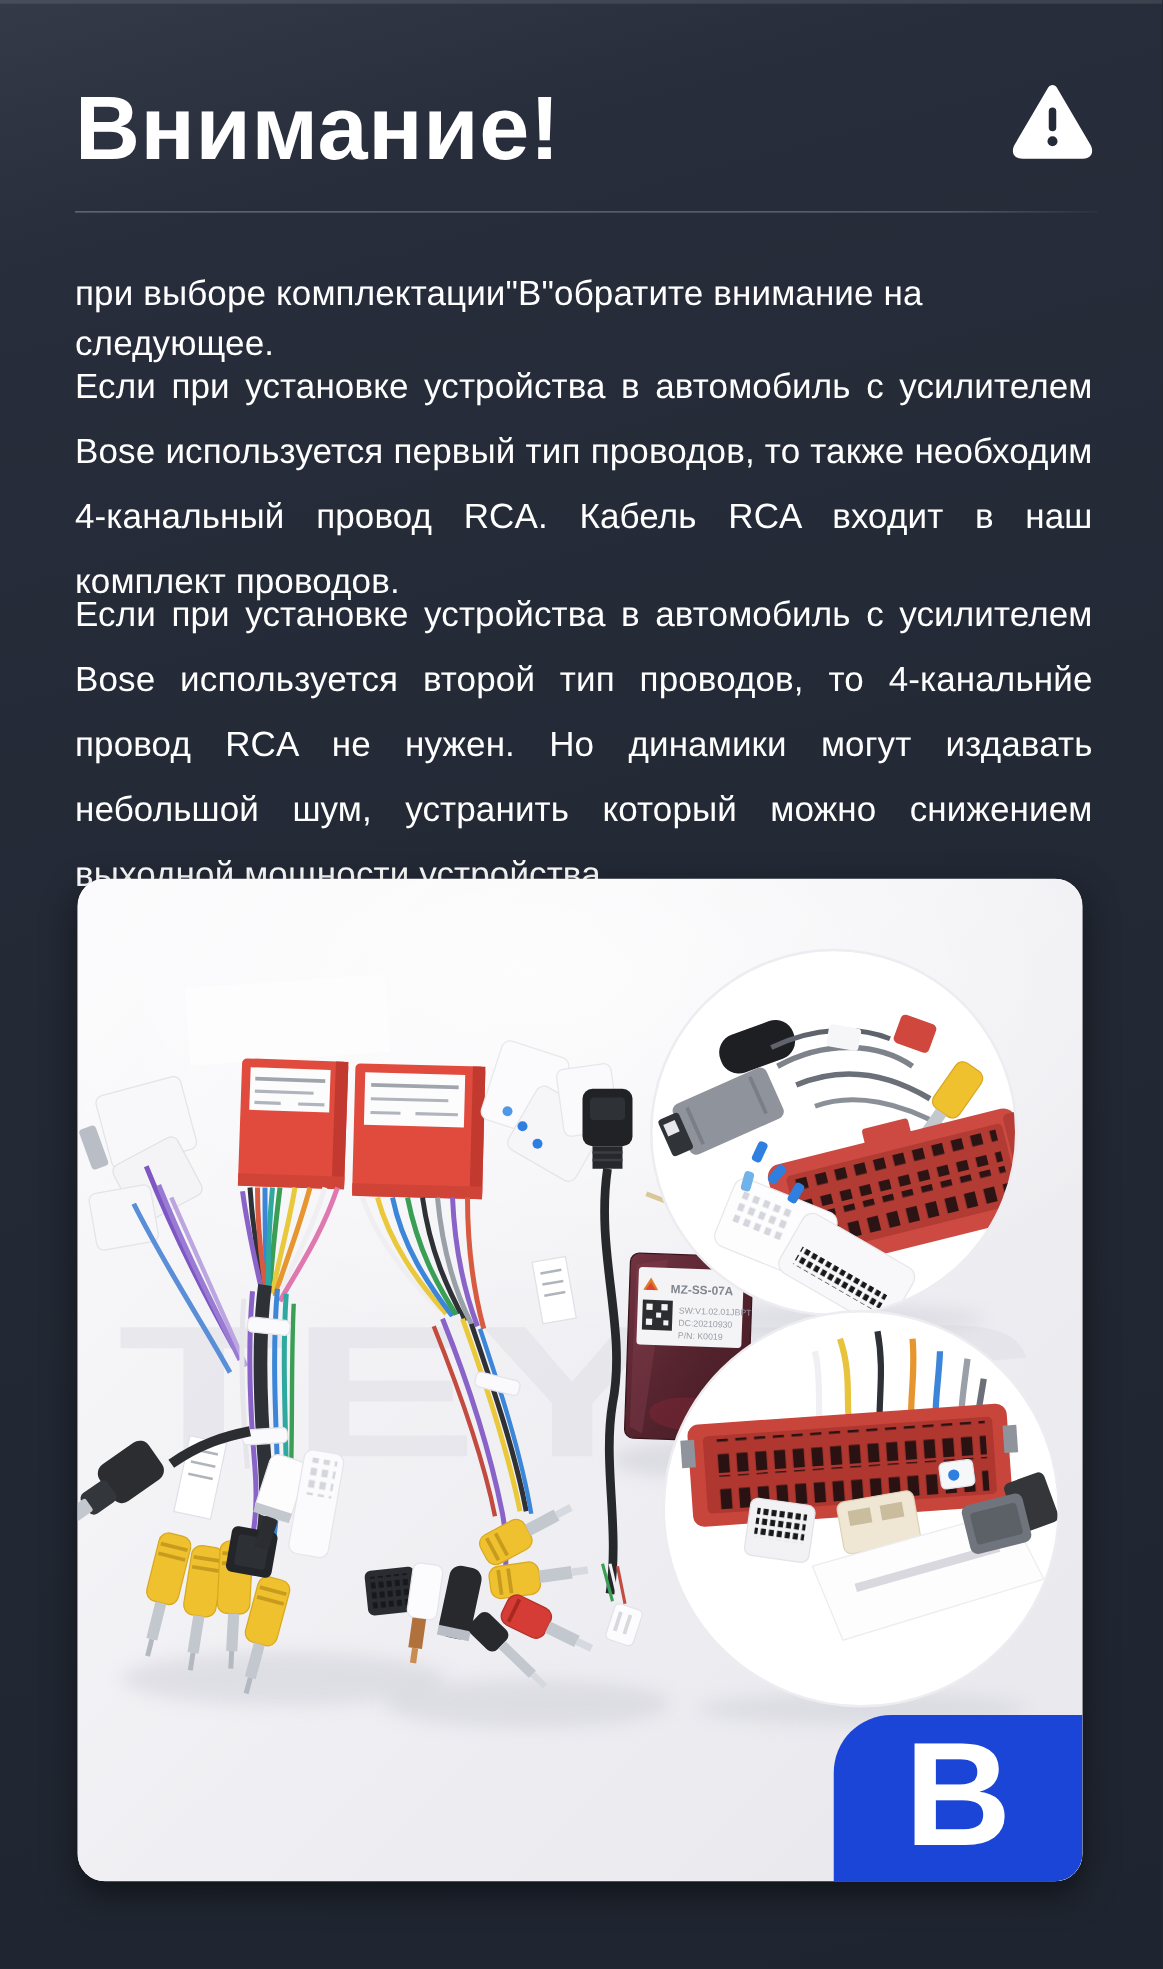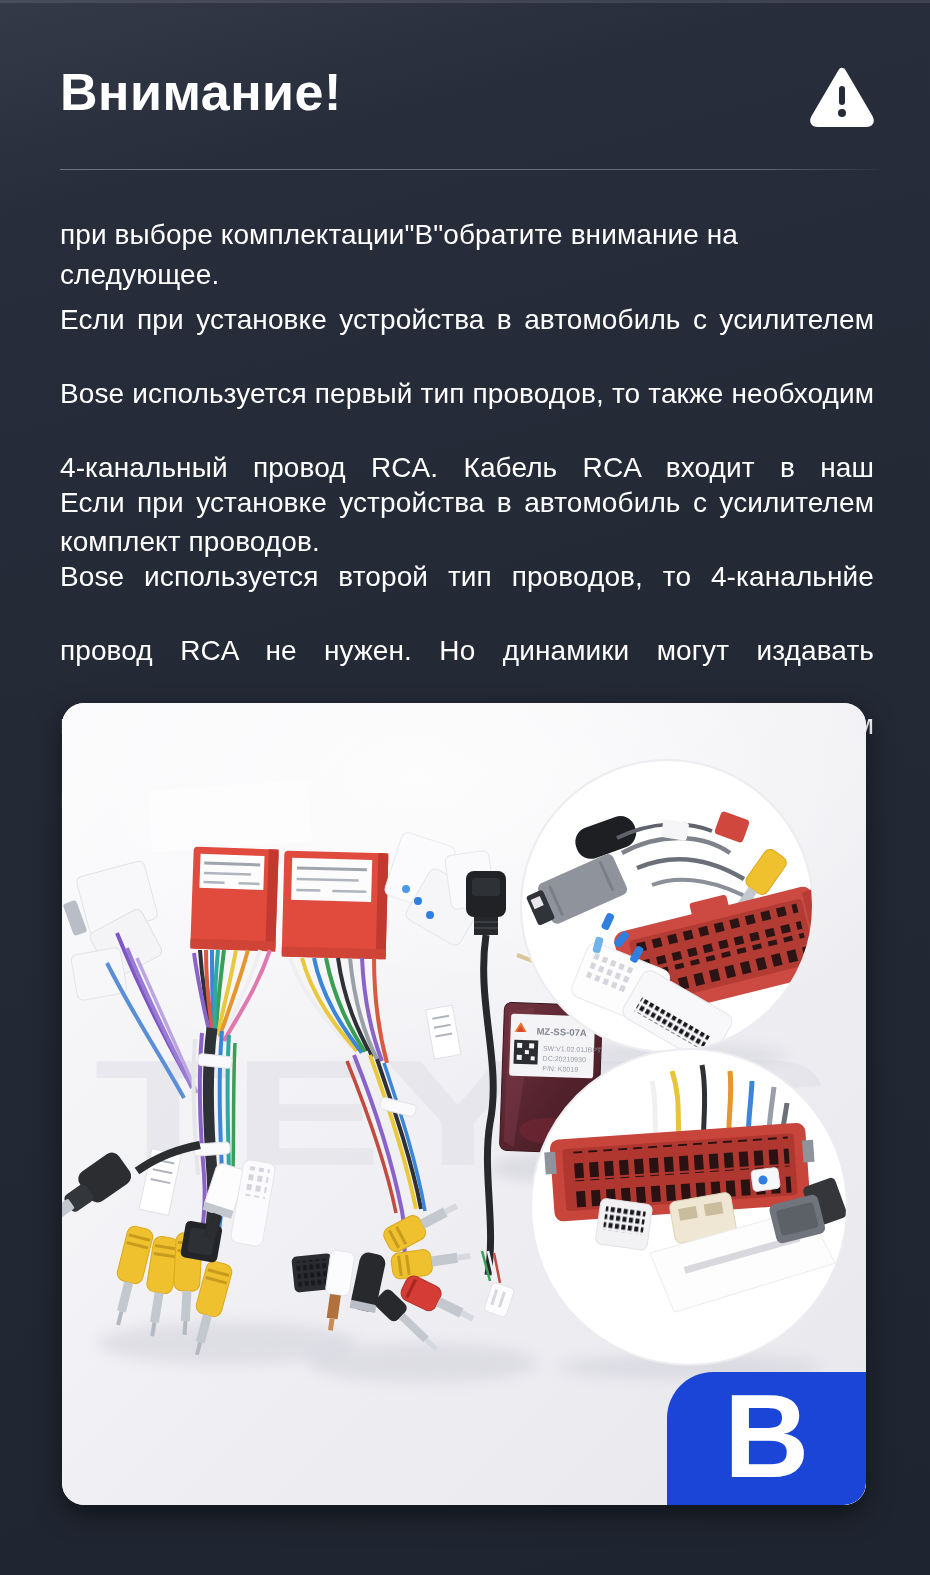--- a/index.html
+++ b/index.html
@@ -15,30 +15,30 @@
     overflow: hidden;
     background: linear-gradient(165deg, #343a47 0%, #272d3a 12%, #232935 45%, #1f2530 100%);
   }
   .page::before {
     content: "";
     position: absolute; left: 0; top: 0; width: 100%; height: 3px;
     background: rgba(255,255,255,0.10);
   }
   .title {
     position: absolute; left: 60px; top: 62px;
-    font-size: 52px; font-weight: 700; color: #ffffff; letter-spacing: 0.5px;
+    font-size: 72px; font-weight: 700; color: #ffffff; letter-spacing: 0.5px;
   }
   .warn-icon { position: absolute; left: 810px; top: 66px; width: 64px; height: 62px; }
   .divider {
     position: absolute; left: 60px; top: 169px; width: 818px; height: 1px;
     background: linear-gradient(90deg, rgba(190,200,215,0.45) 0%, rgba(190,200,215,0.40) 85%, rgba(190,200,215,0.05) 100%);
   }
   .body-text {
     position: absolute; left: 60px; width: 814px;
-    color: #ffffff; font-size: 28px; line-height: 74px; letter-spacing: 0.1px;
+    color: #ffffff; font-size: 28px; line-height: 52px; letter-spacing: 0.1px;
   }
   .p1 { top: 215px; line-height: 40px; }
   .p2 { top: 283px; text-align: justify; text-align-last: left; }
   .p3 { top: 466px; text-align: justify; text-align-last: left; }
   .photo-card {
     position: absolute; left: 62px; top: 703px; width: 804px; height: 802px;
     border-radius: 22px; overflow: hidden;
     background: #f1f1f4;
     box-shadow: 0 10px 26px rgba(0,0,0,0.5);
   }

